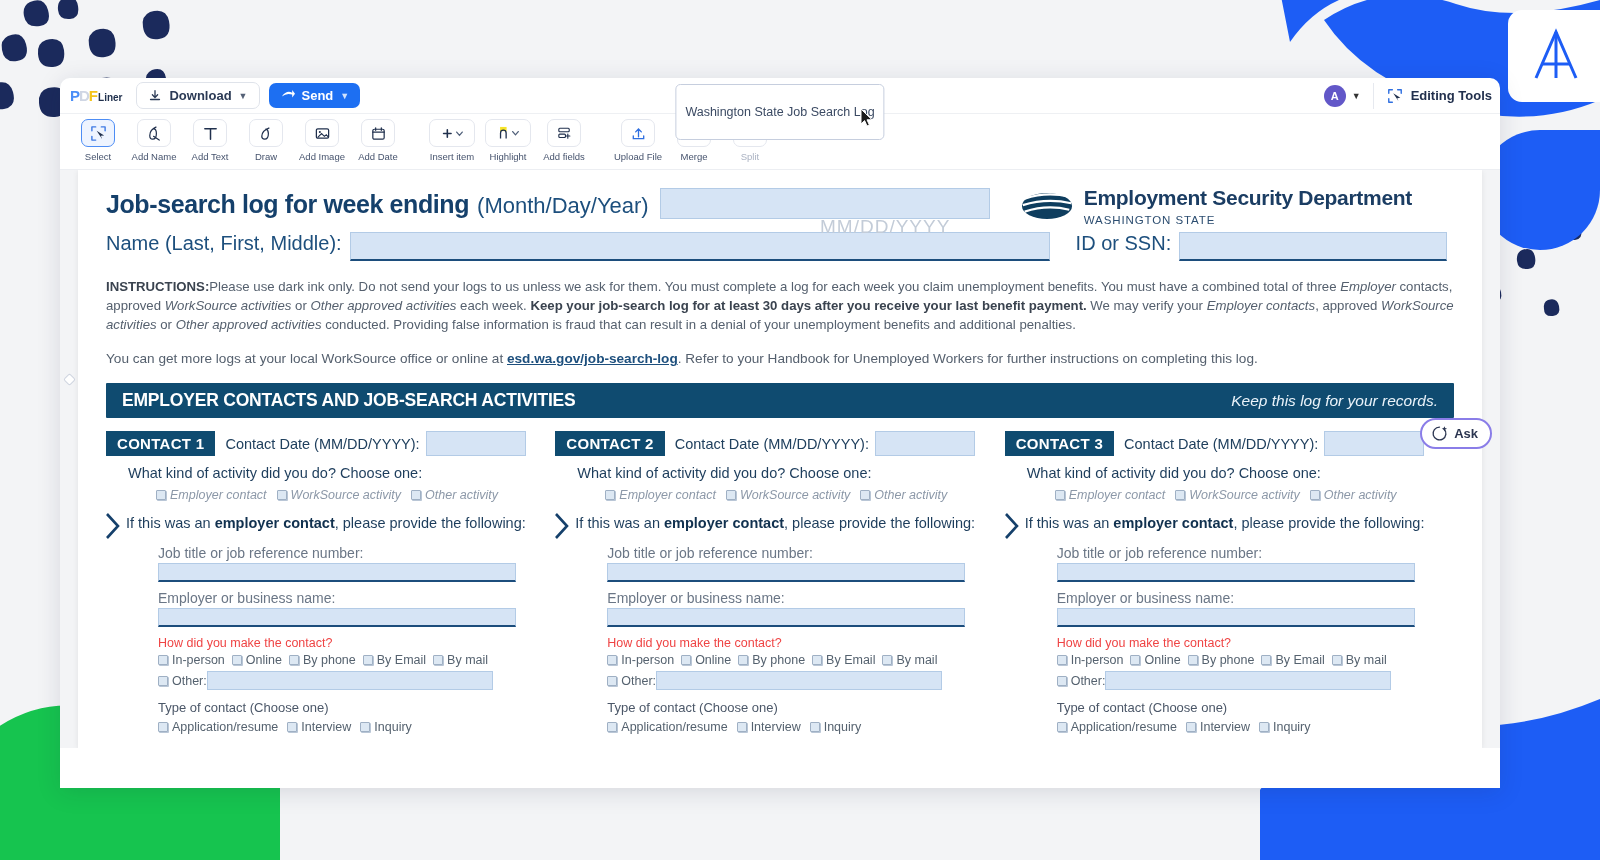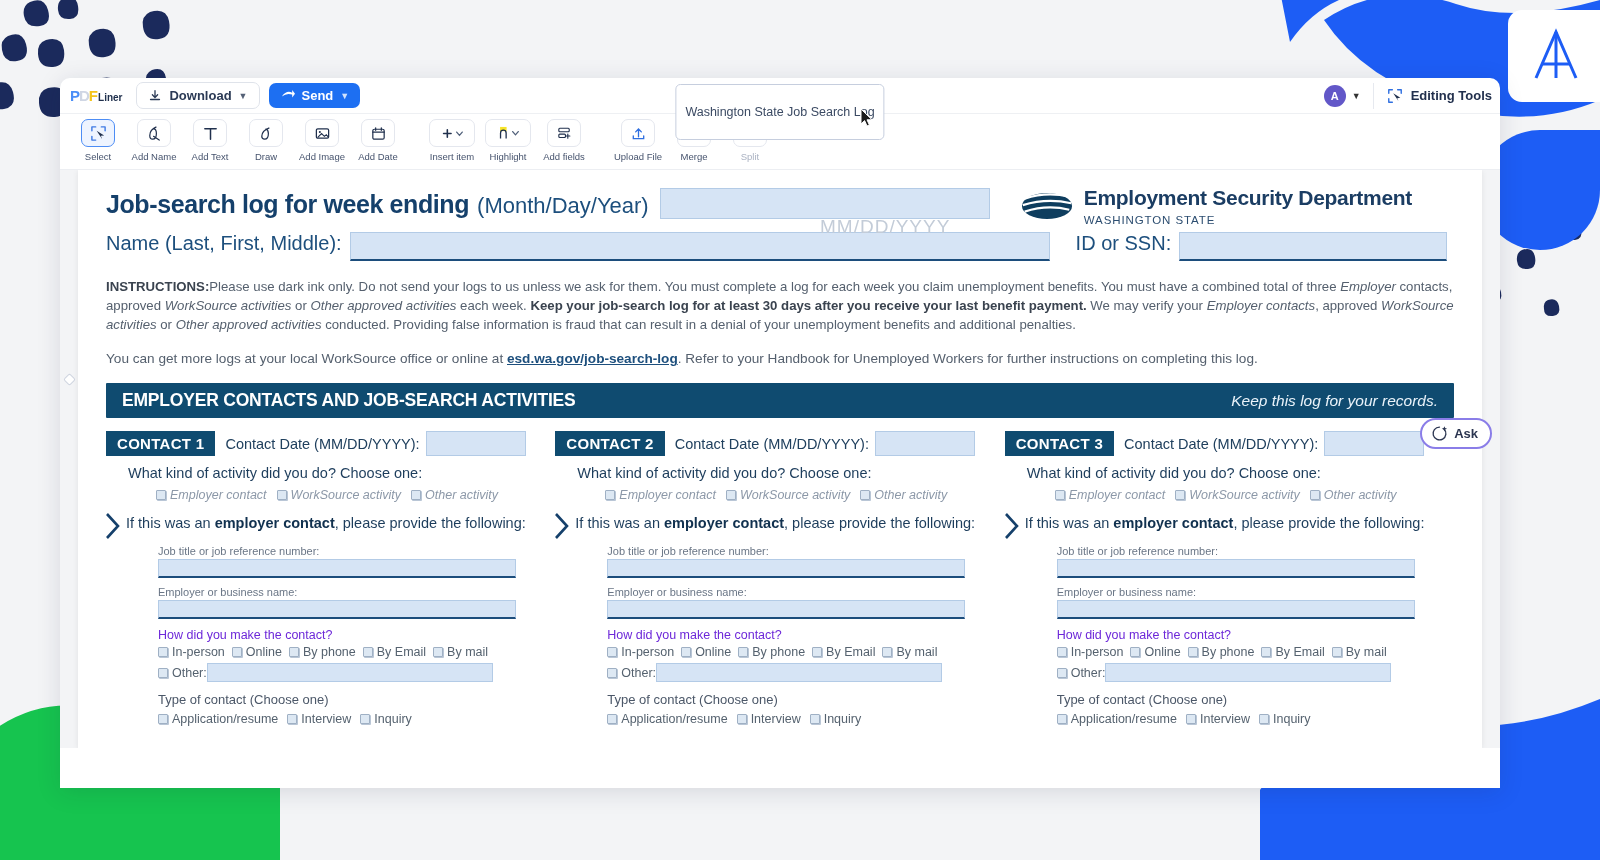--- a/index.html
+++ b/index.html
@@ -210,25 +210,25 @@
     margin-right: 4px; vertical-align: -1px; border-radius: 1px;
     box-shadow: 1px 1px 0 #b9c6d6;
   }
   .arrow-row { display: flex; align-items: flex-start; margin-top: 13px; }
   .chevron-big {
     width: 14px; height: 26px; margin-right: 6px; flex: none; margin-top: -2px;
   }
   .ct-if { font-size: 14.5px; color: #1d3d5c; }
   .ct-if b { font-weight: 800; color: #11314f; }
   .sub-block { margin-left: 52px; margin-top: 6px; }
-  .sub-lbl { font-size: 11px; color: #6a7686; margin-bottom: 2px; }
+  .sub-lbl { font-size: 14px; color: #6a7686; margin-bottom: 2px; }
   .sub-field { width: 358px; height: 19px; }
   .sub-field.ul { border-bottom: 2px solid #1c4d7c; }
   .gap8 { height: 8px; }
-  .how-lbl { font-size: 12.5px; color: #6d28d9; margin-top: 9px; }
+  .how-lbl { font-size: 12.5px; color: #ef4444; margin-top: 9px; }
   .how-row { display: flex; gap: 7px; margin-top: 3px; font-size: 12.5px; color: #55626f; align-items:center;}
   .other-row { display: flex; align-items: center; margin-top: 4px; font-size: 12.5px; color: #55626f;}
   .other-field { height: 19px; width: 286px; }
   .type-lbl { font-size: 13px; color: #4b5768; margin-top: 10px; }
   .type-row { display: flex; gap: 9px; margin-top: 5px; font-size: 12.5px; color: #55626f; align-items:flex-start;}
 
   #cursor { position: absolute; z-index: 50; left: 860px; top: 108px; }
 </style>
 </head>
 <body>

